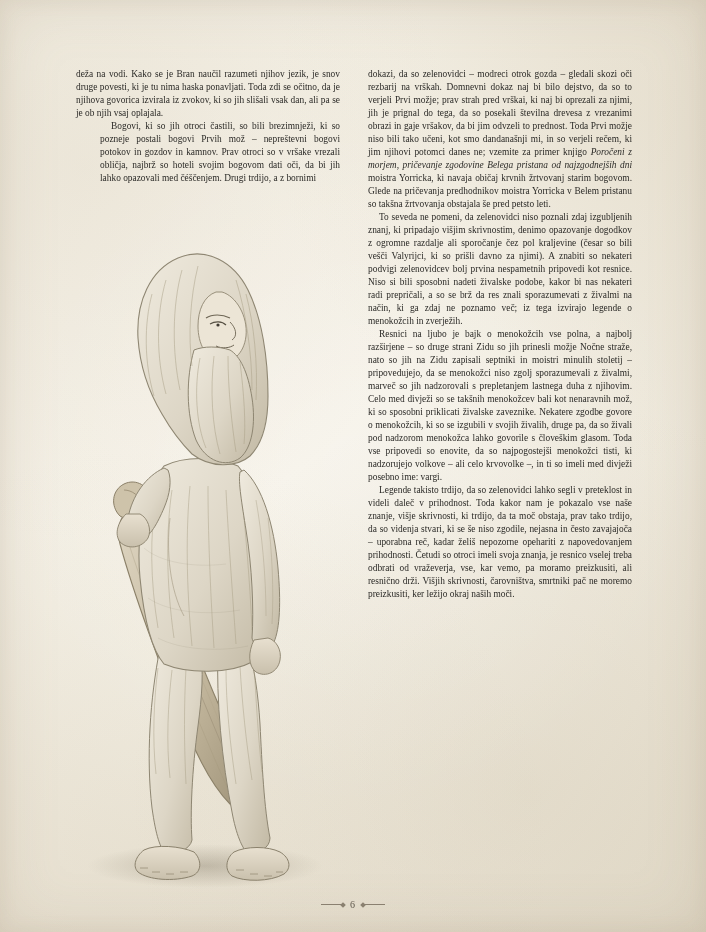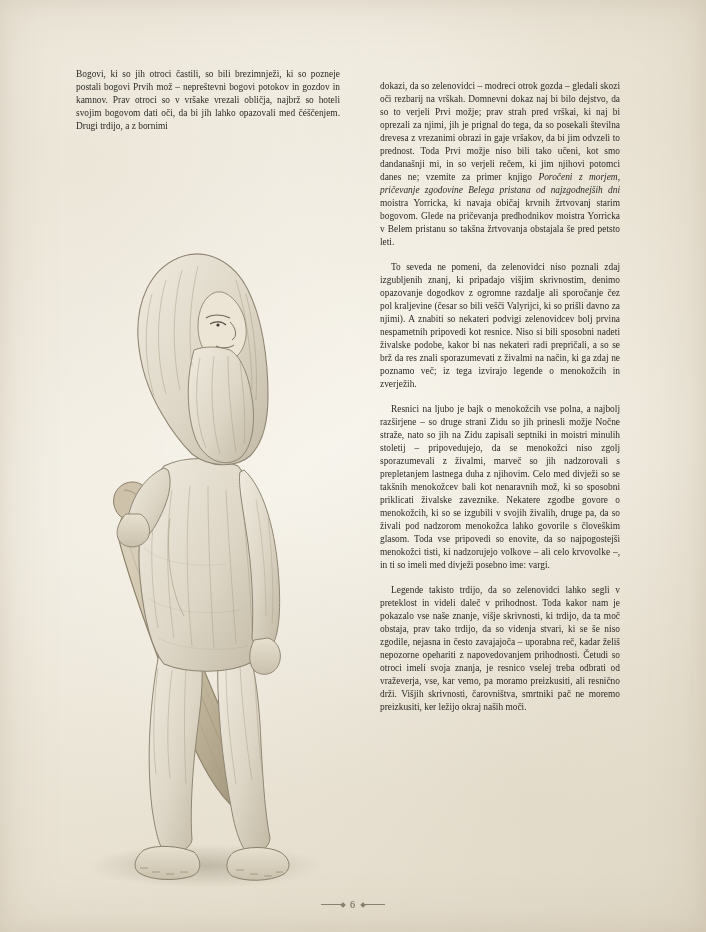--- a/index.html
+++ b/index.html
@@ -70,21 +70,21 @@
     margin-left: 24px;
   }
   .col p.noindent + p {
     text-indent: 11px;
   }
   .col em {
     font-style: italic;
   }
   
   .col-right p:nth-child(n) {
-    margin: 12px;
+    margin: 0;
   }
 
   
   .illus {
     position: absolute;
     left: 40px;
     top: 218px;
     width: 320px;
     height: 690px;
     z-index: 4;
@@ -137,20 +137,21 @@
   }
 </style>
 </head>
 <body>
 
 <div class="page">
 
   <div class="columns">
 
     <div class="col col-left">
+      <p class="noindent">deža na vodi. Kako se je Bran naučil razumeti njihov jezik, je snov druge povesti, ki je tu nima haska ponavljati. Toda zdi se očitno, da je njihova govorica izvirala iz zvokov, ki so jih slišali vsak dan, ali pa se je ob njih vsaj oplajala.</p>
       <p>Bogovi, ki so jih otroci častili, so bili brezimnježi, ki so pozneje postali bogovi Prvih mož – nepreštevni bogovi potokov in gozdov in kamnov. Prav otroci so v vršake vrezali obličja, najbrž so hoteli svojim bogovom dati oči, da bi jih lahko opazovali med čéščenjem. Drugi trdijo, a z bornimi</p>
     </div>
 
     <div class="col col-right">
       <p class="noindent">dokazi, da so zelenovidci – modreci otrok gozda – gledali skozi oči rezbarij na vrškah. Domnevni dokaz naj bi bilo dejstvo, da so to verjeli Prvi možje; prav strah pred vrškai, ki naj bi oprezali za njimi, jih je prignal do tega, da so posekali številna drevesa z vrezanimi obrazi in gaje vršakov, da bi jim odvzeli to prednost. Toda Prvi možje niso bili tako učeni, kot smo dandanašnji mi, in so verjeli rečem, ki jim njihovi potomci danes ne; vzemite za primer knjigo <em>Poročeni z morjem, pričevanje zgodovine Belega pristana od najzgodnejših dni</em> moistra Yorricka, ki navaja običaj krvnih žrtvovanj starim bogovom. Glede na pričevanja predhodnikov moistra Yorricka v Belem pristanu so takšna žrtvovanja obstajala še pred petsto leti.</p>
       <p>To seveda ne pomeni, da zelenovidci niso poznali zdaj izgubljenih znanj, ki pripadajo višjim skrivnostim, denimo opazovanje dogodkov z ogromne razdalje ali sporočanje čez pol kraljevine (česar so bili vešči Valyrijci, ki so prišli davno za njimi). A znabiti so nekateri podvigi zelenovidcev bolj prvina nespametnih pripovedi kot resnice. Niso si bili sposobni nadeti živalske podobe, kakor bi nas nekateri radi prepričali, a so se brž da res znali sporazumevati z živalmi na način, ki ga zdaj ne poznamo več; iz tega izvirajo legende o menokožcih in zverježih.</p>
       <p>Resnici na ljubo je bajk o menokožcih vse polna, a najbolj razširjene – so druge strani Zidu so jih prinesli možje Nočne straže, nato so jih na Zidu zapisali septniki in moistri minulih stoletij – pripovedujejo, da se menokožci niso zgolj sporazumevali z živalmi, marveč so jih nadzorovali s prepletanjem lastnega duha z njihovim. Celo med divježi so se takšnih menokožcev bali kot nenaravnih mož, ki so sposobni priklicati živalske zaveznike. Nekatere zgodbe govore o menokožcih, ki so se izgubili v svojih živalih, druge pa, da so živali pod nadzorom menokožca lahko govorile s človeškim glasom. Toda vse pripovedi so enovite, da so najpogostejši menokožci tisti, ki nadzorujejo volkove – ali celo krvovolke –, in ti so imeli med divježi posebno ime: vargi.</p>
       <p>Legende takisto trdijo, da so zelenovidci lahko segli v preteklost in videli daleč v prihodnost. Toda kakor nam je pokazalo vse naše znanje, višje skrivnosti, ki trdijo, da ta moč obstaja, prav tako trdijo, da so videnja stvari, ki se še niso zgodile, nejasna in često zavajajoča – uporabna reč, kadar želiš nepozorne opehariti z napovedovanjem prihodnosti. Četudi so otroci imeli svoja znanja, je resnico vselej treba odbrati od vraževerja, vse, kar vemo, pa moramo preizkusiti, ali resnično drži. Višjih skrivnosti, čarovništva, smrtniki pač ne moremo preizkusiti, ker ležijo okraj naših moči.</p>
     </div>
 

